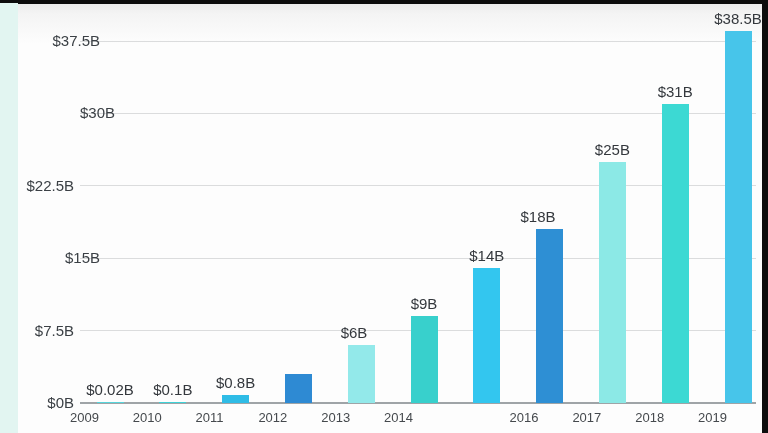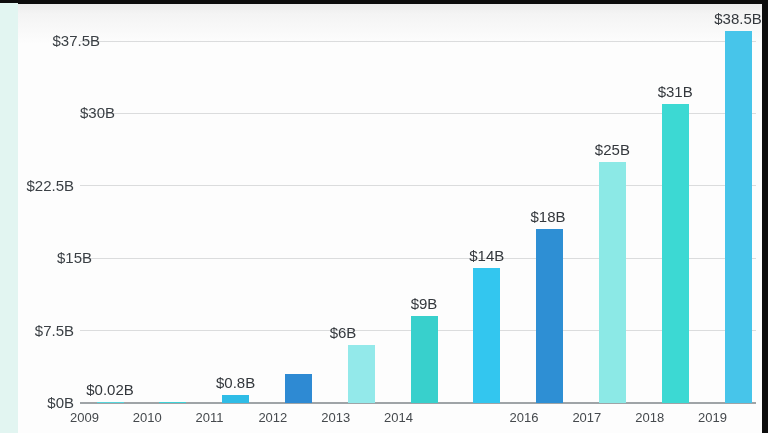--- a/index.html
+++ b/index.html
@@ -25,49 +25,50 @@
 <body>
 
 <div id="screen">
   <div id="top-bar" style="background: rgb(13, 13, 13);"></div>
   <div id="left-strip" style="background: rgb(226, 245, 241);"></div>
   <div id="plot">
       <div class="ytick" style="left: 0px; width: 74px; top: 394px; color: rgb(59, 64, 69);">$0B</div>
       <div class="gridline" style="left: 80px; top: 330.1px; width: 676px; background: rgb(219, 220, 221);"></div>
       <div class="ytick" style="left: 0px; width: 74px; top: 321.6px; color: rgb(59, 64, 69);">$7.5B</div>
       <div class="gridline" style="left: 80px; top: 257.7px; width: 676px; background: rgb(219, 220, 221);"></div>
-      <div class="ytick" style="left: 8px; width: 74px; top: 249.2px; color: rgb(59, 64, 69); padding-left: 10px;">$15B</div>
+      <div class="ytick" style="left: 16px; width: 74px; top: 249.2px; color: rgb(59, 64, 69); padding-left: 10px;">$15B</div>
       <div class="gridline" style="left: 80px; top: 185.3px; width: 676px; background: rgb(219, 220, 221);"></div>
       <div class="ytick" style="left: 0px; width: 74px; top: 176.8px; color: rgb(59, 64, 69);">$22.5B</div>
       <div class="gridline" style="left: 80px; top: 112.9px; width: 676px; background: rgb(219, 220, 221);"></div>
       <div class="ytick" style="left: 0px; width: 74px; top: 104.4px; color: rgb(59, 64, 69); padding-left: 41px;">$30B</div>
       <div class="gridline" style="left: 80px; top: 40.5px; width: 676px; background: rgb(219, 220, 221);"></div>
       <div class="ytick" style="left: 0px; width: 74px; top: 32px; color: rgb(59, 64, 69); margin-left: 26px;">$37.5B</div>
       <div class="baseline" style="left: 80px; top: 402px; width: 676px; background: rgb(159, 164, 167);"></div>
       <div class="bar" style="left: 96.5px; bottom: 30px; width: 27px; height: 1.5px; background: rgb(86, 212, 218);"></div>
       <div class="value-label" style="left: 60px; width: 100px; bottom: 35.5px; color: rgb(52, 56, 61);">$0.02B</div>
       <div class="xtick" style="left: 70px; width: 80px; top: 410px; color: rgb(69, 73, 77);">2009</div>
       <div class="bar" style="left: 159.3px; bottom: 30px; width: 27px; height: 1.5px; background: rgb(62, 209, 214);"></div>
+      <div class="value-label" style="left: 122.8px; width: 100px; bottom: 35.5px; color: rgb(52, 56, 61);">$0.1B</div>
       <div class="xtick" style="left: 132.8px; width: 80px; top: 410px; color: rgb(69, 73, 77);">2010</div>
       <div class="bar" style="left: 222.1px; bottom: 30px; width: 27px; height: 7.72267px; background: rgb(47, 188, 230);"></div>
       <div class="value-label" style="left: 185.6px; width: 100px; bottom: 41.7227px; color: rgb(52, 56, 61);">$0.8B</div>
       <div class="xtick" style="left: 195.6px; width: 80px; top: 410px; color: rgb(69, 73, 77);">2011</div>
       <div class="bar" style="left: 284.9px; bottom: 30px; width: 27px; height: 28.96px; background: rgb(46, 138, 211);"></div>
       <div class="xtick" style="left: 258.4px; width: 80px; top: 410px; color: rgb(69, 73, 77);">2012</div>
       <div class="bar" style="left: 347.7px; bottom: 30px; width: 27px; height: 57.92px; background: rgb(147, 233, 234);"></div>
-      <div class="value-label" style="left: 293px; width: 100px; bottom: 91.92px; color: rgb(52, 56, 61);">$6B</div>
+      <div class="value-label" style="left: 304px; width: 100px; bottom: 91.92px; color: rgb(52, 56, 61);">$6B</div>
       <div class="xtick" style="left: 321.2px; width: 80px; top: 410px; color: rgb(69, 73, 77);">2013</div>
       <div class="bar" style="left: 410.5px; bottom: 30px; width: 27px; height: 86.88px; background: rgb(56, 208, 204);"></div>
       <div class="value-label" style="left: 374px; width: 100px; bottom: 120.88px; color: rgb(52, 56, 61);">$9B</div>
       <div class="xtick" style="left: 384px; width: 80px; top: 410px; color: rgb(69, 73, 77);">2014</div>
       <div class="bar" style="left: 473.3px; bottom: 30px; width: 27px; height: 135.147px; background: rgb(51, 198, 239);"></div>
       <div class="value-label" style="left: 436.8px; width: 100px; bottom: 169.147px; color: rgb(52, 56, 61);">$14B</div>
       <div class="xtick" style="left: 446.8px; width: 80px; top: 410px; color: rgb(69, 73, 77); margin-top: 39px;">2015</div>
       <div class="bar" style="left: 536.1px; bottom: 30px; width: 27px; height: 173.76px; background: rgb(46, 143, 212);"></div>
-      <div class="value-label" style="left: 498px; width: 100px; bottom: 207.76px; color: rgb(52, 56, 61); margin-top: 6px;">$18B</div>
+      <div class="value-label" style="left: 488px; width: 100px; bottom: 207.76px; color: rgb(52, 56, 61); margin-top: 6px;">$18B</div>
       <div class="xtick" style="left: 509.6px; width: 80px; top: 410px; color: rgb(69, 73, 77);">2016</div>
       <div class="bar" style="left: 598.9px; bottom: 30px; width: 27px; height: 241.333px; background: rgb(140, 233, 230);"></div>
       <div class="value-label" style="left: 562.4px; width: 100px; bottom: 275.333px; color: rgb(52, 56, 61);">$25B</div>
       <div class="xtick" style="left: 572.4px; width: 80px; top: 410px; color: rgb(69, 73, 77);">2017</div>
       <div class="bar" style="left: 661.7px; bottom: 30px; width: 27px; height: 299.253px; background: rgb(60, 217, 211);"></div>
       <div class="value-label" style="left: 625.2px; width: 100px; bottom: 333.253px; color: rgb(52, 56, 61);">$31B</div>
       <div class="xtick" style="left: 635.2px; width: 80px; top: 410px; color: rgb(69, 73, 77);">2018</div>
       <div class="bar" style="left: 724.5px; bottom: 30px; width: 27px; height: 371.653px; background: rgb(71, 197, 234);"></div>
       <div class="value-label" style="left: 688px; width: 100px; bottom: 405.653px; color: rgb(52, 56, 61);">$38.5B</div>
       <div class="xtick" style="left: 698px; width: 80px; top: 410px; color: rgb(69, 73, 77);">2019</div>

